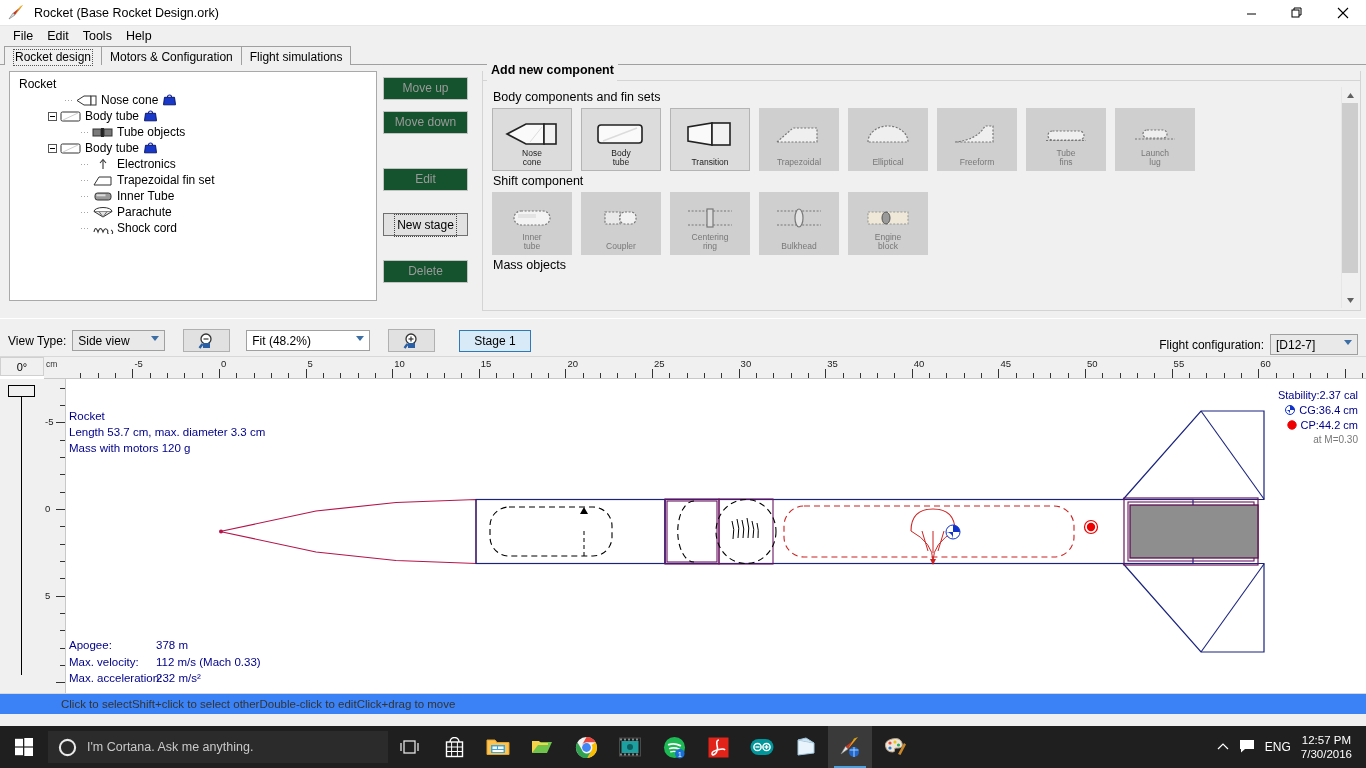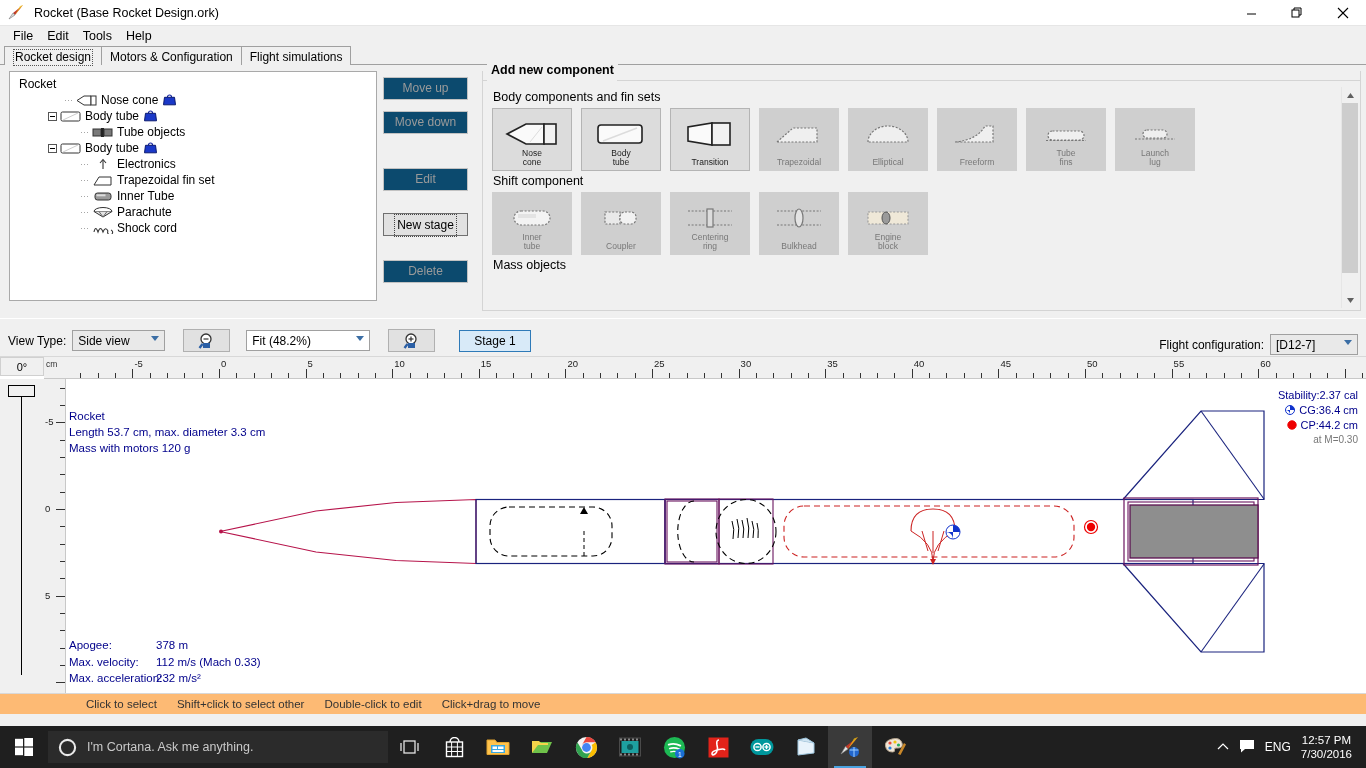--- a/index.html
+++ b/index.html
@@ -43,21 +43,21 @@
   .tree-label { margin-left:3px; }
   .tg { flex:0 0 auto; }
   .expander { width:9px; height:9px; border:1px solid #555; background:#fff; display:inline-block;
               position:relative; }
   .expander:before { content:""; position:absolute; left:1px; right:1px; top:3px; height:1px; background:#000; }
   .tree-icon { width:22px; height:13px; display:inline-flex; align-items:center; justify-content:center; }
   .massicon { width:13px; height:13px; margin-left:5px; display:inline-block; }
   
   #btncol { position:absolute; left:383px; top:12px; width:85px; }
   .gbtn { width:85px; height:23px; font-size:12px; text-align:center; line-height:21px;
-          background:#0c4a6e; border:1px solid #c2c2c2; color:#9a9a9a; margin-bottom:0; }
+          background:#14532d; border:1px solid #c2c2c2; color:#9a9a9a; margin-bottom:0; }
   .gbtn.enabled { color:#000; border:1px solid #707070; background:#e1e1e1; }
   .gbtn.enabled .focusring { border:1px dotted #444; display:inline-block; padding:0 2px; }
   
   #addgroup {
     position:absolute; left:482px; top:6px; right:5px; height:240px;
     border:1px solid #d4d4d4; border-top:none;
   }
   #addgroup .legend {
     position:absolute; left:4px; top:-8px; background:#f0f0f0; padding:0 4px;
     font-weight:bold; font-size:12.5px;
@@ -113,22 +113,22 @@
   .tlabel { position:absolute; font-size:9.5px; color:#222; }
   .vtick { position:absolute; right:0; height:1px; background:#333; }
   .vlabel { position:absolute; left:1px; font-size:9.5px; color:#222; }
   #plot { position:absolute; left:66px; top:22px; right:0; bottom:0; overflow:hidden; background:#fff; }
   .infotext { position:absolute; font-size:11.5px; color:#00008b; white-space:nowrap; }
   .statlbl { position:absolute; font-size:11.5px; color:#00008b; white-space:nowrap; }
   #rightinfo { position:absolute; right:8px; top:8px; text-align:right; font-size:11px; color:#00008b; }
   #rightinfo .row { display:flex; align-items:center; justify-content:flex-end; height:15px; gap:4px;}
   #rightinfo .at { color:#777; font-size:10px; }
   
-  #hintbar { height:21px; background:#fdba74; display:flex; align-items:center; gap:20px;
-             padding-left:86px; font-size:11.5px; color:#333; border-top:1px solid #d8d8d8;}
+  #hintbar { height:21px; background:#3b82f6; display:flex; align-items:center; 
+             padding-left:61px; font-size:11.5px; color:#333; border-top:1px solid #d8d8d8;}
   
   #taskbar { position:absolute; left:0; bottom:0; width:1366px; height:42px;
              background:#1f1f1f; display:flex; align-items:center; }
   #startbtn { width:48px; height:42px; display:flex; align-items:center; justify-content:center; }
   #cortana { width:340px; height:32px; background:#2b2b2b; display:flex; align-items:center;
              padding-left:10px; gap:10px; }
   #cortana .ctext { color:#c9c9c9; font-size:12.5px; }
   .tbicon { width:44px; height:42px; display:flex; align-items:center; justify-content:center; position:relative;}
   .tbicon.active { background:#3a3a3a; }
   .tbicon.active:after { content:""; position:absolute; left:6px; right:6px; bottom:0; height:2px; background:#4aa3e0; }

